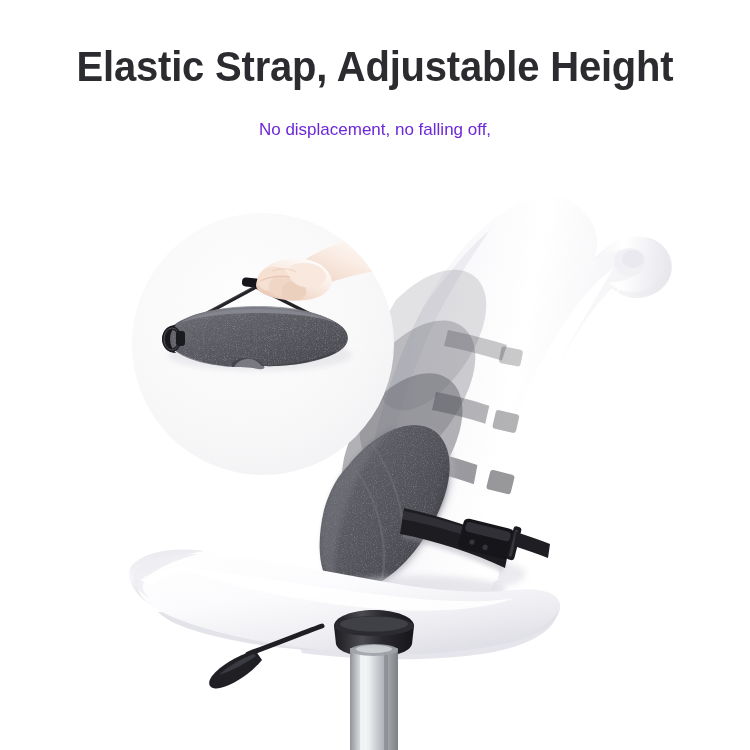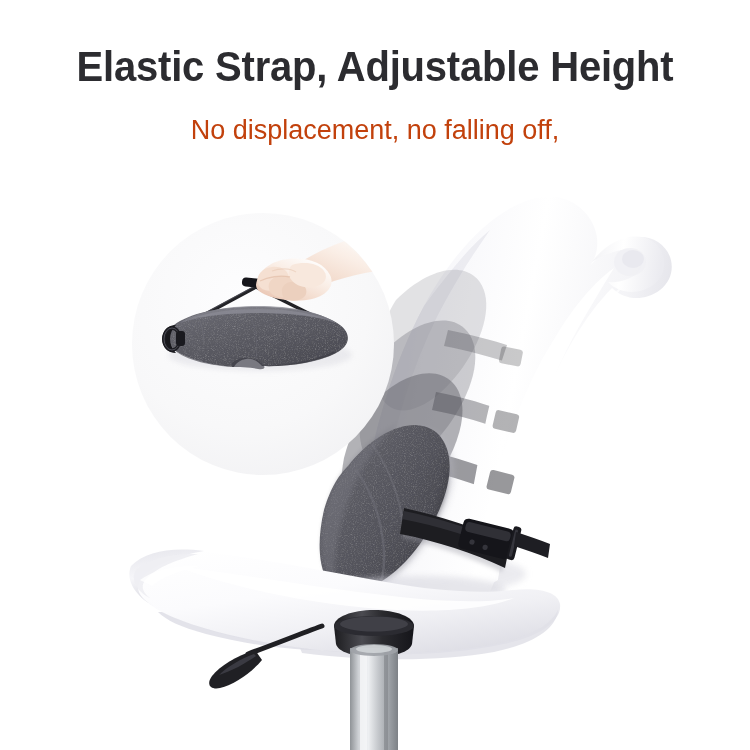--- a/index.html
+++ b/index.html
@@ -32,23 +32,23 @@
     transform: scaleX(0.93);
     transform-origin: 50% 50%;
     white-space: nowrap;
   }
   .subtitle {
     position: absolute;
     left: 0;
     top: 115px;
     width: 750px;
     text-align: center;
-    font-size: 27px;
+    font-size: 17px;
     line-height: 30px;
-    color: #c2410c;
+    color: #6d28d9;
     font-weight: 400;
   }
   .subtitle .ln { display: block; }
 
   
   .inset-circle {
     position: absolute;
     left: 132px;
     top: 213px;
     width: 262px;

